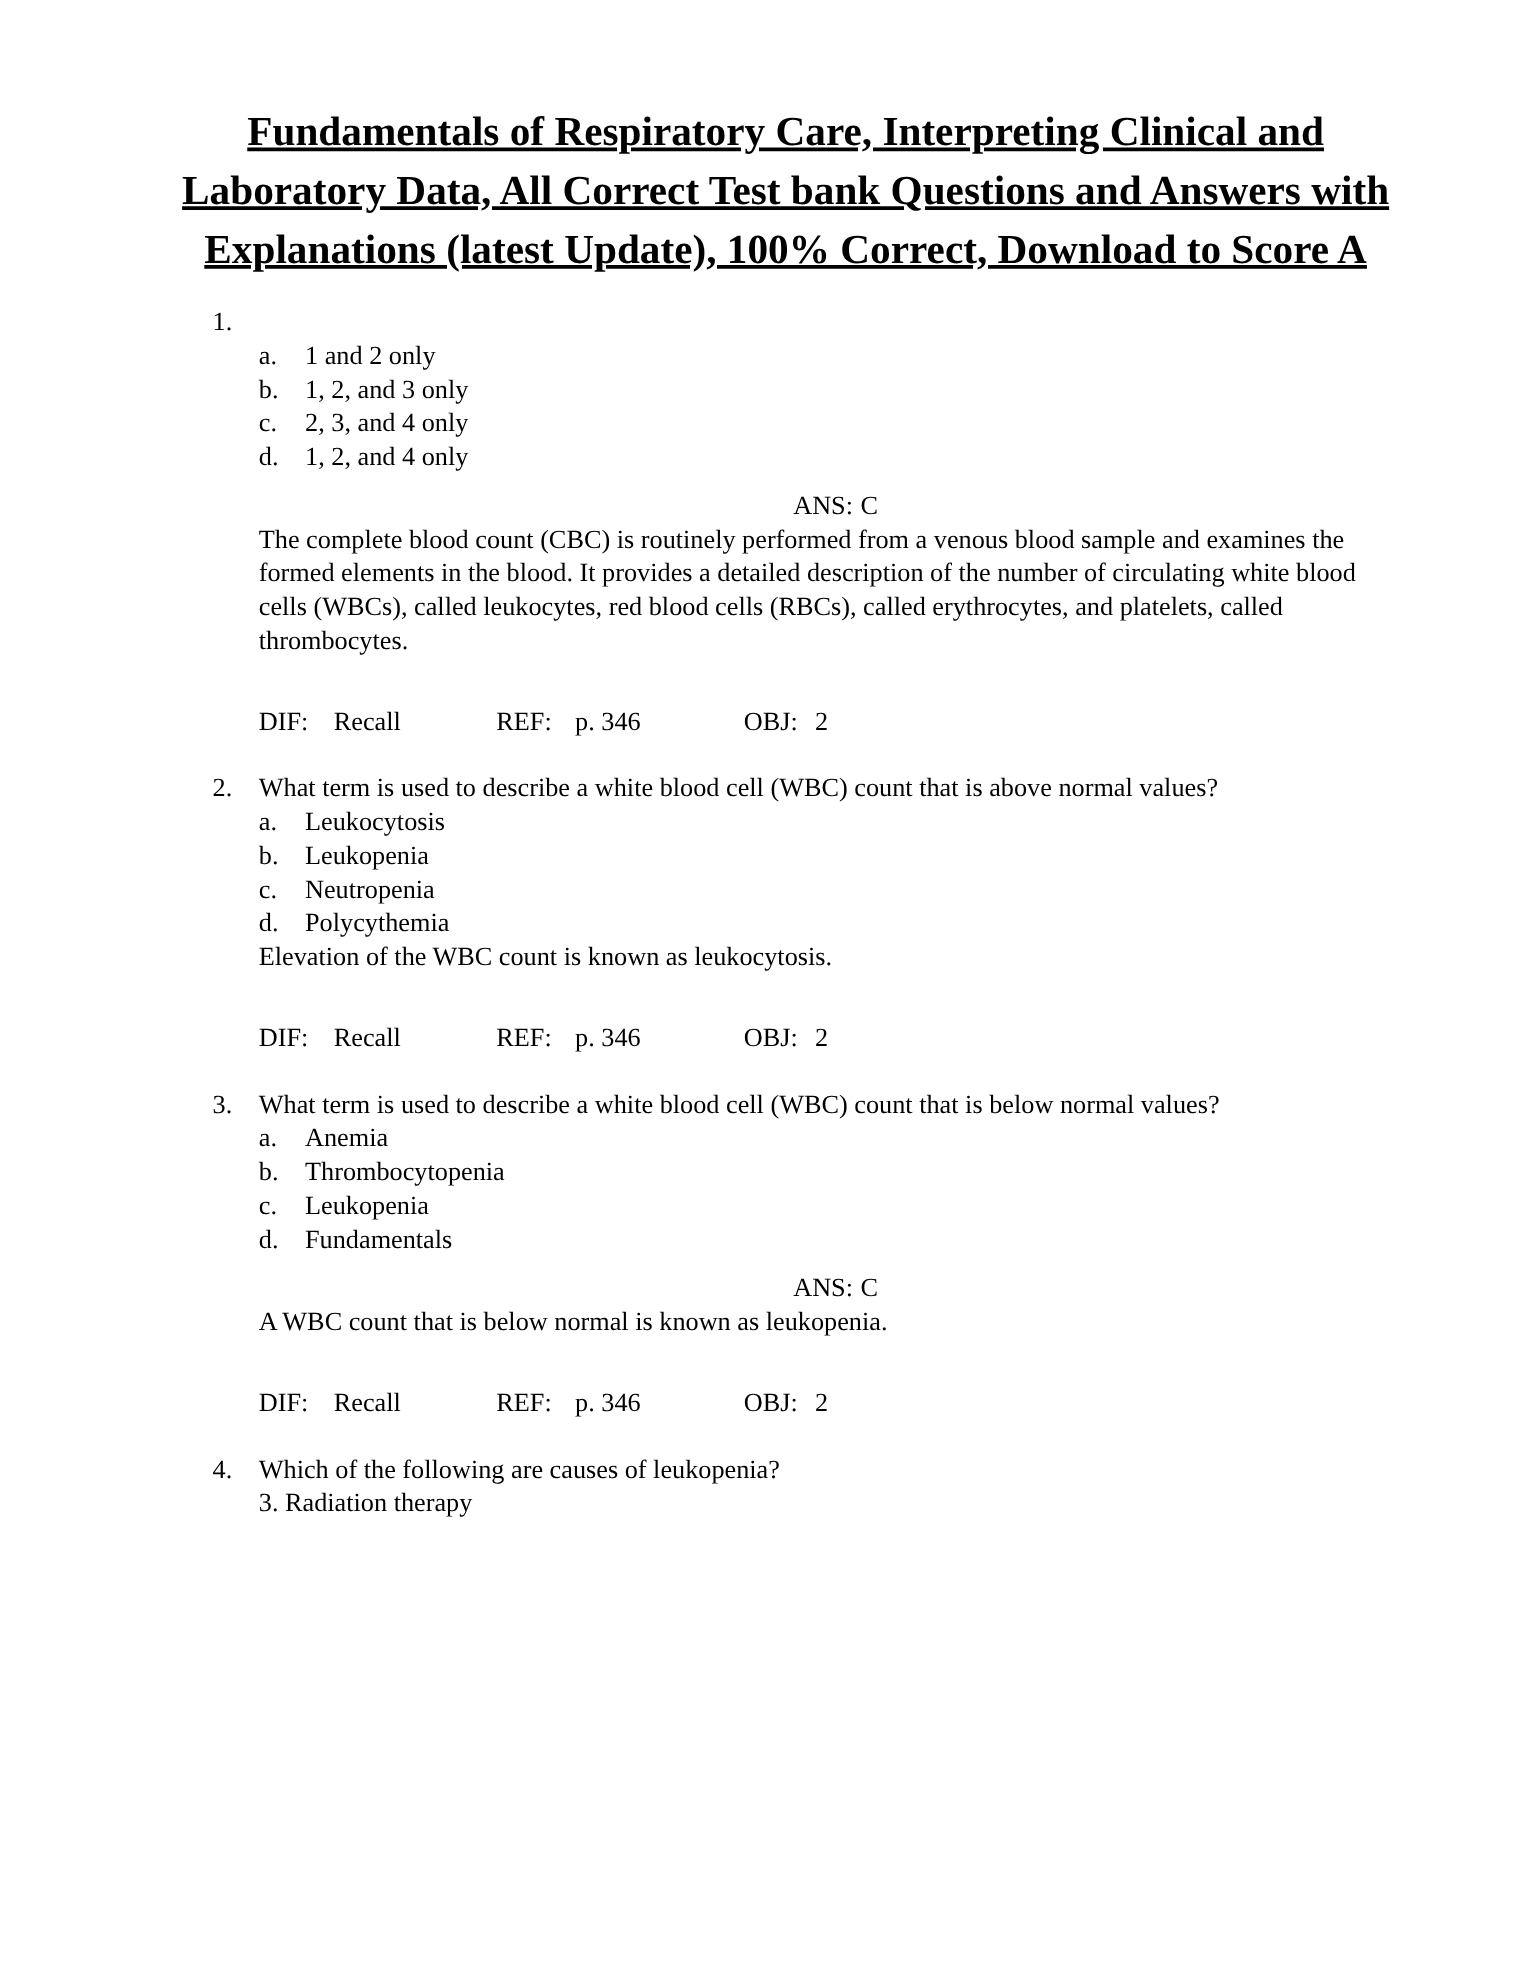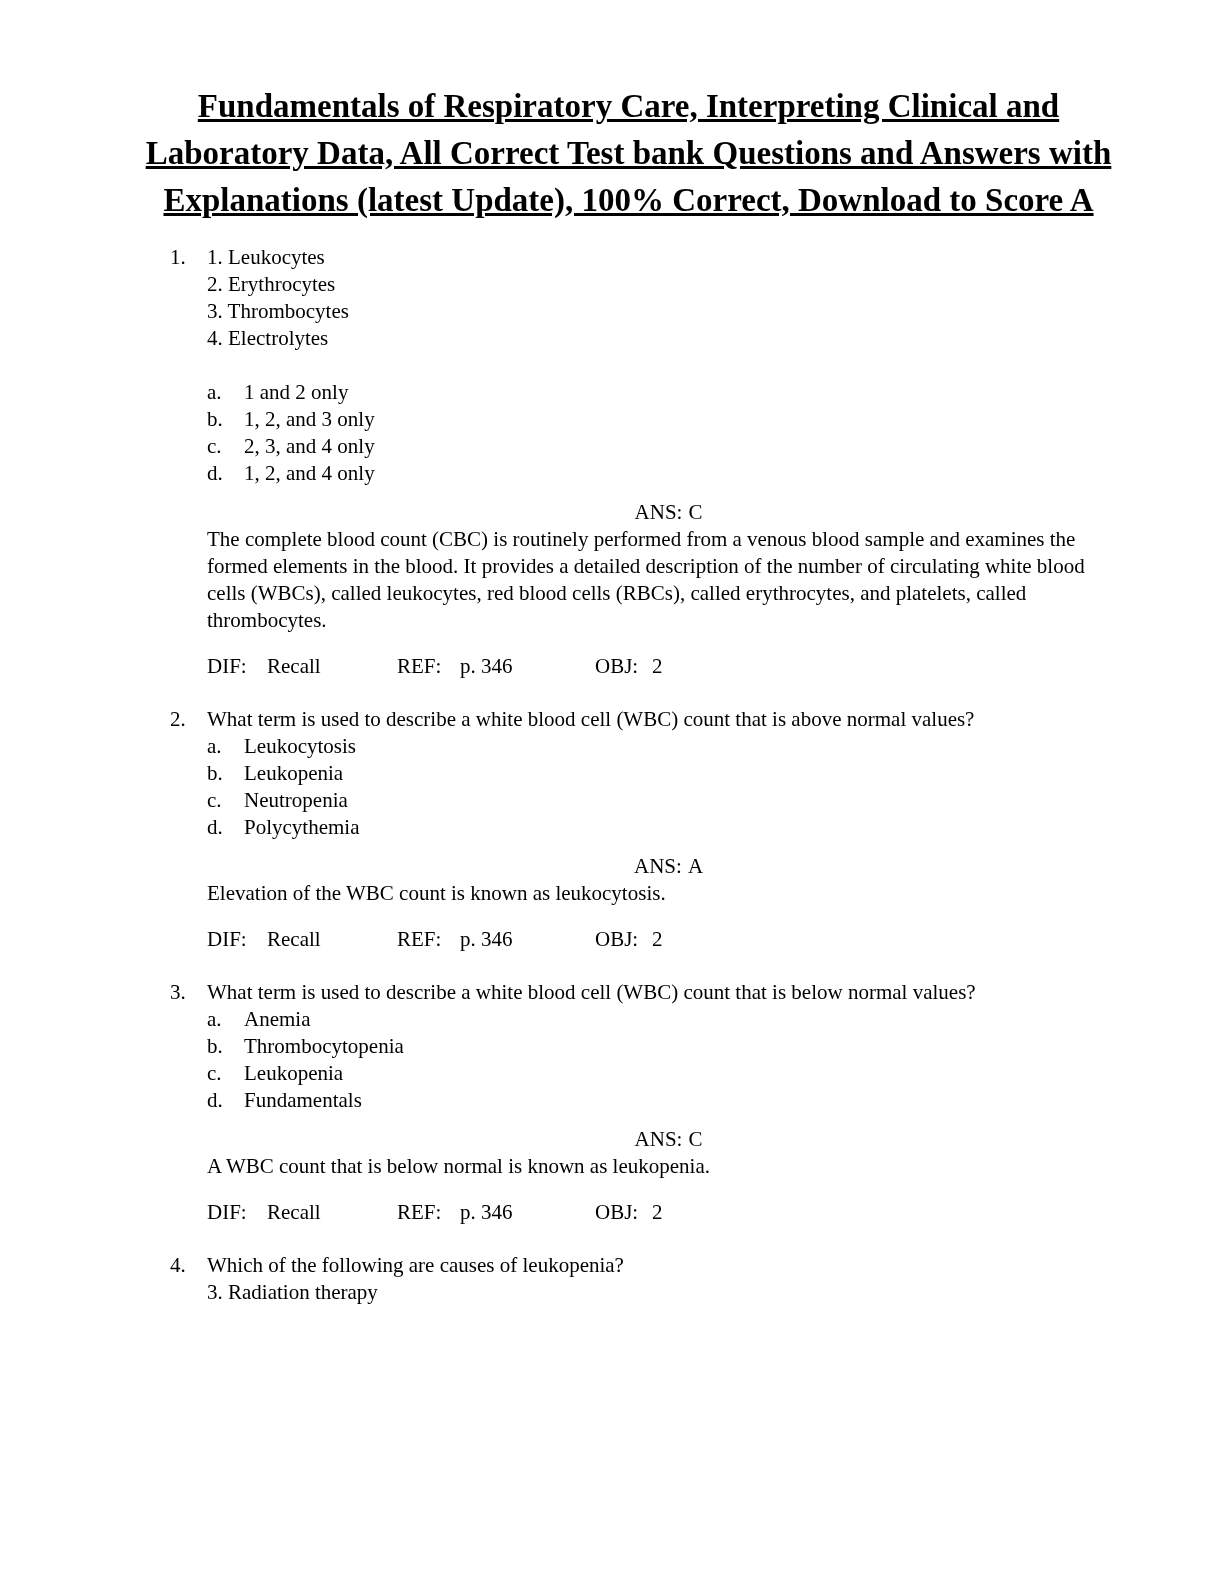--- a/index.html
+++ b/index.html
@@ -37,44 +37,38 @@
   .q-body { flex: 1 1 auto; max-width: 917px; }
   .numbered-item { }
   .options { }
   .options.gap-above { margin-top: 27px; }
   .option { display: flex; }
   .opt-letter { width: 37px; flex: 0 0 37px; }
   .opt-text { flex: 1 1 auto; }
   .ans-line { margin-top: 12px; text-align: center; }
   .ans-label { display: inline-block; width: 60px; }
   .explanation { max-width: 917px; font-family: Liberation Serif, serif; }
-  .dif-line { margin-top: 19px; white-space: nowrap; }
+  .dif-line { margin-top: 38px; white-space: nowrap; }
   .dif-label { display: inline-block; width: 60px; }
   .dif-value { display: inline-block; width: 130px; }
   .ref-label { display: inline-block; width: 63px; }
   .ref-value { display: inline-block; width: 135px; }
   .obj-label { display: inline-block; width: 57px; }
   .obj-value { display: inline-block; }
 </style>
 </head>
 <body>
 
 <div class="page">
 
   <h1 class="doc-title">Fundamentals of Respiratory Care, Interpreting Clinical and Laboratory Data, All Correct Test bank Questions and Answers with Explanations (latest Update), 100% Correct, Download to Score A</h1>
 
   <div class="question first">
     <div class="q-num">1.</div>
     <div class="q-body">
-      <div>
-        <div class="numbered-item">1. Leukocytes</div>
-        <div class="numbered-item">2. Erythrocytes</div>
-        <div class="numbered-item">3. Thrombocytes</div>
-        <div class="numbered-item">4. Electrolytes</div>
-      </div>
       <div class="options gap-above">
         <div class="option">
           <span class="opt-letter">a.</span>
           <span class="opt-text">1 and 2 only</span>
         </div>
         <div class="option">
           <span class="opt-letter">b.</span>
           <span class="opt-text">1, 2, and 3 only</span>
         </div>
         <div class="option">
@@ -110,23 +104,20 @@
           <span class="opt-text">Leukopenia</span>
         </div>
         <div class="option">
           <span class="opt-letter">c.</span>
           <span class="opt-text">Neutropenia</span>
         </div>
         <div class="option">
           <span class="opt-letter">d.</span>
           <span class="opt-text">Polycythemia</span>
         </div>
-      </div>
-      <div class="ans-line">
-        <span class="ans-label">ANS:</span><span>A</span>
       </div>
       <div class="explanation">Elevation of the WBC count is known as leukocytosis.</div>
       <div class="dif-line">
         <span class="dif-label">DIF:</span><span class="dif-value">Recall</span><span class="ref-label">REF:</span><span class="ref-value">p. 346</span><span class="obj-label">OBJ:</span><span class="obj-value">2</span>
       </div>
     </div>
   </div>
 
   <div class="question">
     <div class="q-num">3.</div>

